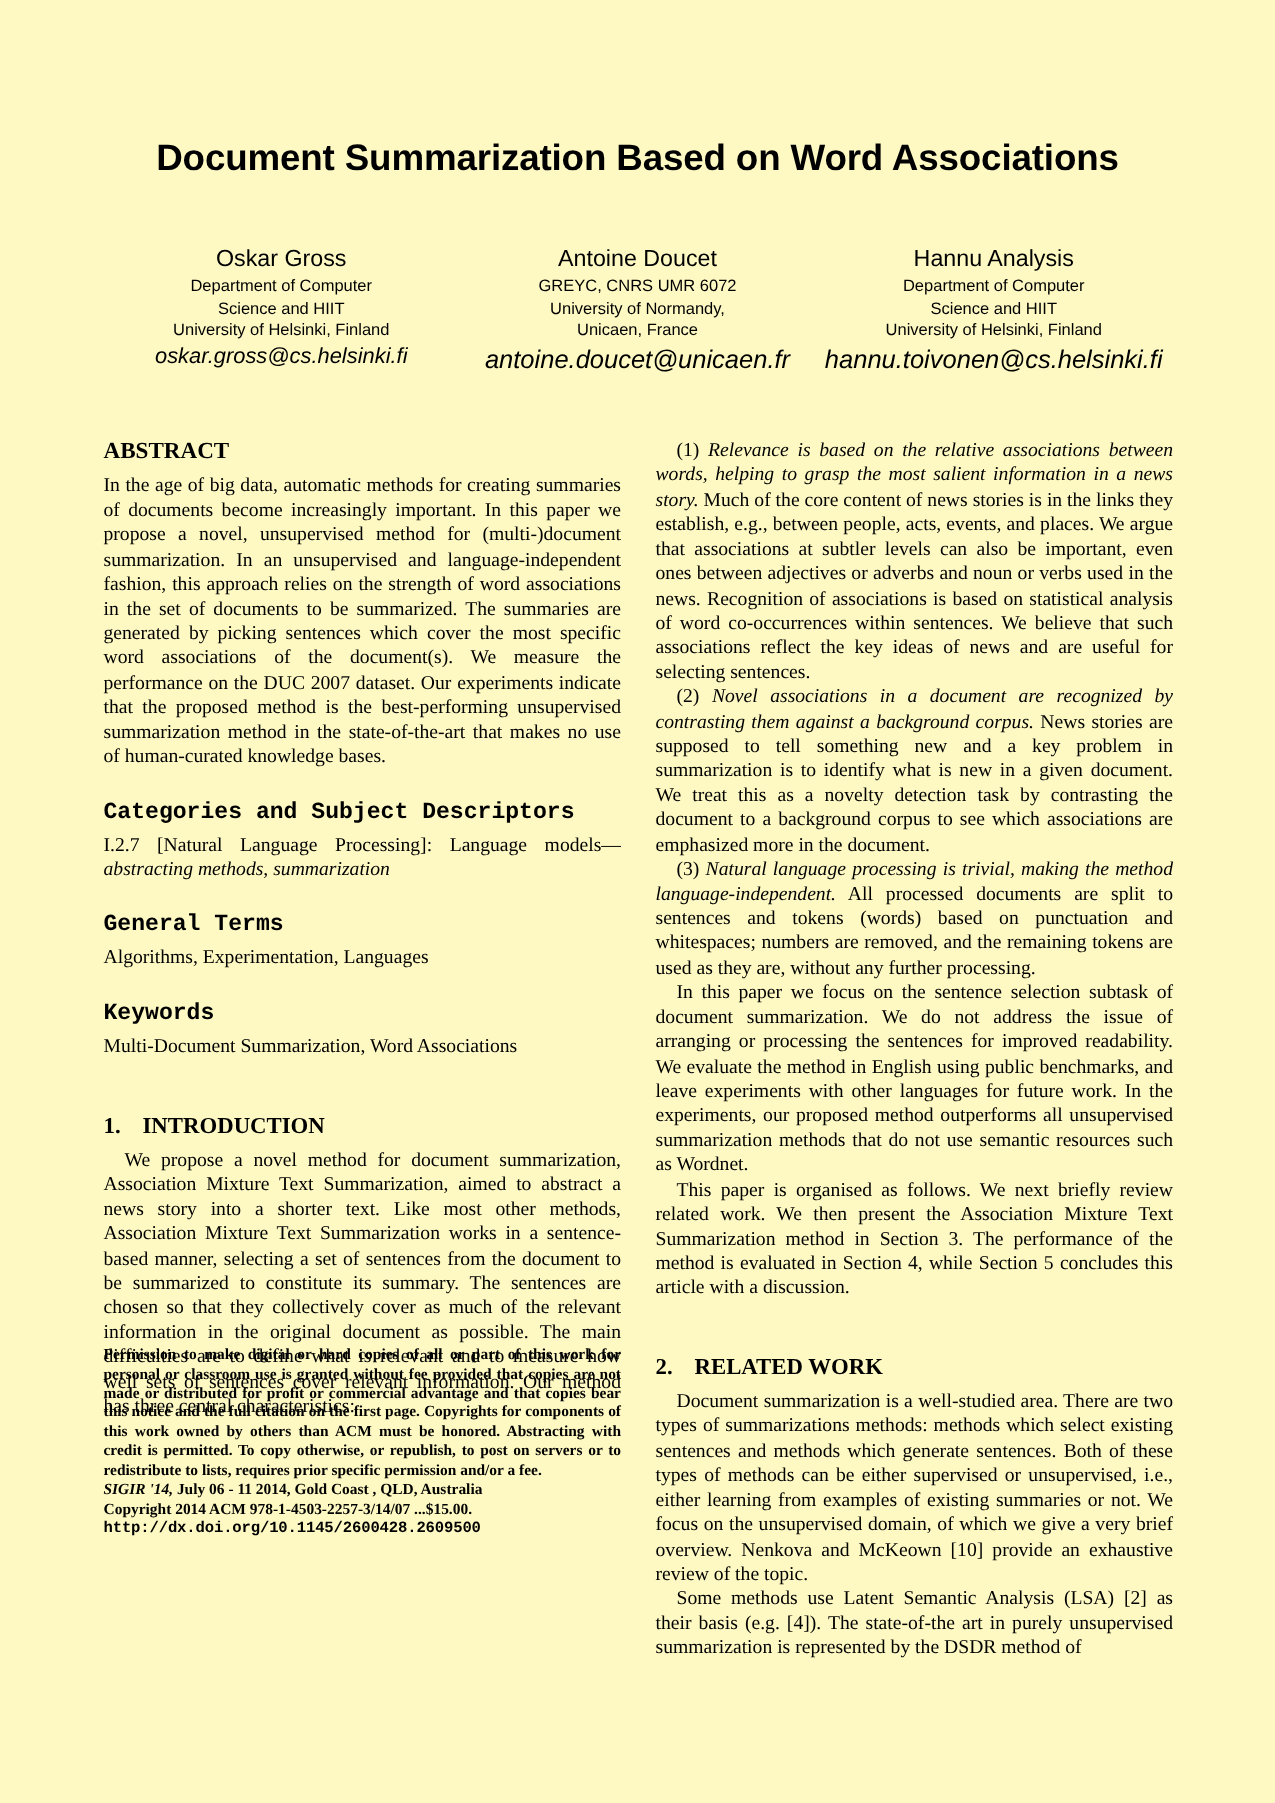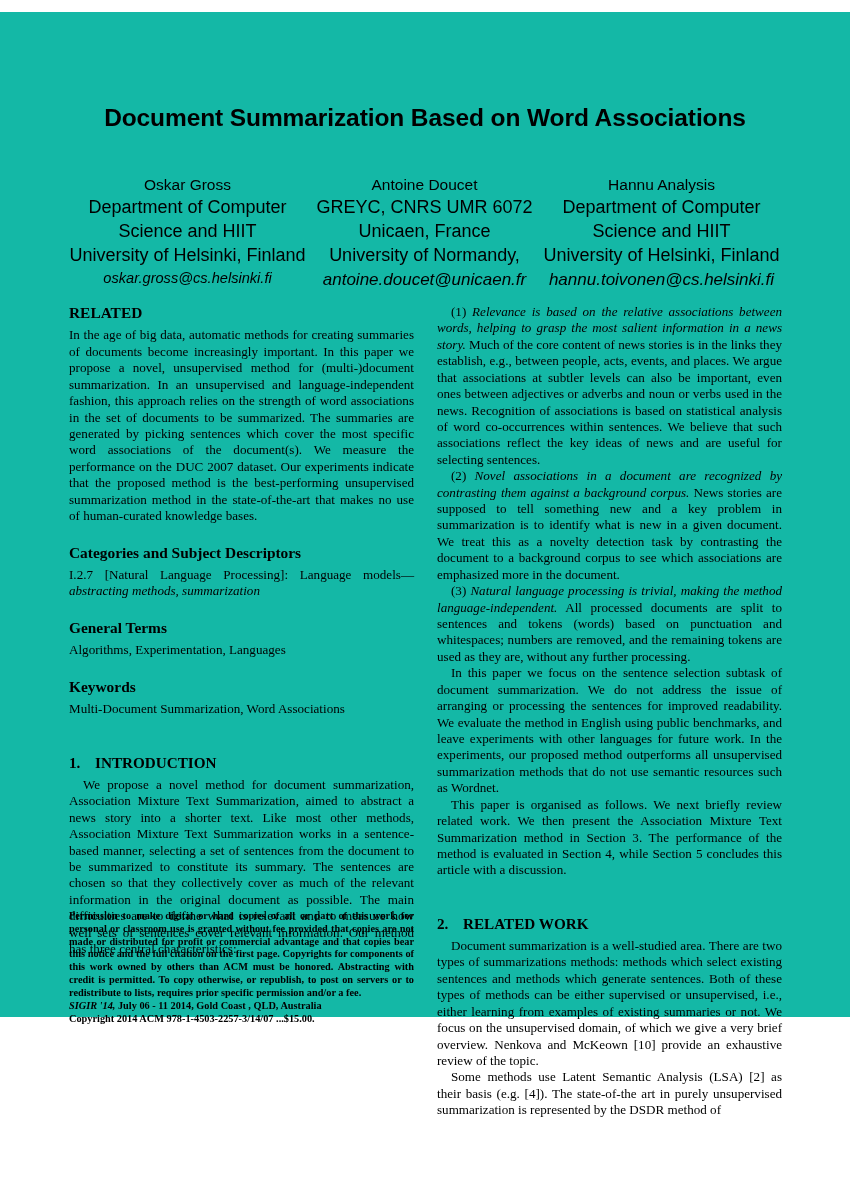--- a/index.html
+++ b/index.html
@@ -12,24 +12,24 @@
     width: 850px;
     height: 1202px;
     position: relative;
     font-family: "Liberation Serif", "DejaVu Serif", serif;
     color: #000000;
     overflow: hidden;
   }
 
   .page {
     position: absolute;
-    left: 0; top: 12px;
+    left: 0; top: 0;
     width: 850px;
-    height: 1005px;
-    background: #14b8a6;
+    height: 1202px;
+    background: #fef9c3;
   }
 
   
   .title-block {
     position: absolute;
     left: 69px;
     top: 92px;
     width: 712px;
     text-align: center;
   }
@@ -42,34 +42,34 @@
   }
 
   
   .authors {
     position: absolute;
     left: 69px;
     top: 163px;
     width: 712px;
     display: flex;
     flex-direction: row;
-    justify-content: flex-start;
+    justify-content: space-between;
     font-family: "Liberation Sans", "DejaVu Sans", sans-serif;
   }
   .author {
     width: 237px;
     text-align: center;
     line-height: 1.32;
   }
   .author-name {
     font-size: 15.5px;
     margin-bottom: 1px;
   }
   .author-affil {
-    font-size: 18px;
+    font-size: 11px;
   }
   .author-email {
     font-size: 14.6px;
     margin-top: 1px;
     white-space: nowrap;
     font-style: italic;
   }
   .author-email.small {
     font-size: 17px;
   }
@@ -97,20 +97,21 @@
   }
   h2.section.numbered {
     font-size: 15.2px;
   }
   h2.section.numbered .num {
     display: inline-block;
     width: 26px;
   }
   h2.section.spaced-top {
     margin-top: 19px;
+    font-family: Liberation Mono, monospace;
   }
   h2.section.spaced-top-lg {
     margin-top: 36px;
   }
 
   p.body {
     margin: 0;
     text-indent: 0;
   }
   p.body + p.body {
@@ -157,38 +158,38 @@
       <div class="author-name">Oskar Gross</div>
       <div class="author-affil">Department of Computer</div>
       <div class="author-affil">Science and HIIT</div>
       <div class="author-affil">University of Helsinki, Finland</div>
       <div class="author-email">oskar.gross@cs.helsinki.fi</div>
     </div>
 
     <div class="author">
       <div class="author-name">Antoine Doucet</div>
       <div class="author-affil">GREYC, CNRS UMR 6072</div>
+      <div class="author-affil">University of Normandy,</div>
       <div class="author-affil">Unicaen, France</div>
-      <div class="author-affil">University of Normandy,</div>
       <div class="author-email small">antoine.doucet@unicaen.fr</div>
     </div>
 
     <div class="author">
       <div class="author-name">Hannu Analysis</div>
       <div class="author-affil">Department of Computer</div>
       <div class="author-affil">Science and HIIT</div>
       <div class="author-affil">University of Helsinki, Finland</div>
       <div class="author-email small">hannu.toivonen@cs.helsinki.fi</div>
     </div>
 
   </div>
 
   <div class="col col-left">
 
-    <h2 class="section">RELATED</h2>
+    <h2 class="section">ABSTRACT</h2>
     <p class="body">In the age of big data, automatic methods for creating summaries of documents become increasingly important. In this paper we propose a novel, unsupervised method for (multi-)document summarization. In an unsupervised and language-independent fashion, this approach relies on the strength of word associations in the set of documents to be summarized. The summaries are generated by picking sentences which cover the most specific word associations of the document(s). We measure the performance on the DUC 2007 dataset. Our experiments indicate that the proposed method is the best-performing unsupervised summarization method in the state-of-the-art that makes no use of human-curated knowledge bases.</p>
 
     <h2 class="section spaced-top">Categories and Subject Descriptors</h2>
     <p class="body"><span>I.2.7 [</span><b>Natural Language Processing</b><span>]: Language models—</span><i>abstracting methods, summarization</i></p>
 
     <h2 class="section spaced-top">General Terms</h2>
     <p class="body">Algorithms, Experimentation, Languages</p>
 
     <h2 class="section spaced-top">Keywords</h2>
     <p class="body">Multi-Document Summarization, Word Associations</p>
@@ -196,20 +197,21 @@
     <h2 class="section numbered spaced-top-lg"><span class="num">1.</span><span>INTRODUCTION</span></h2>
     <p class="body indent">We propose a novel method for document summarization, Association Mixture Text Summarization, aimed to abstract a news story into a shorter text. Like most other methods, Association Mixture Text Summarization works in a sentence-based manner, selecting a set of sentences from the document to be summarized to constitute its summary. The sentences are chosen so that they collectively cover as much of the relevant information in the original document as possible. The main difficulties are to define what is relevant and to measure how well sets of sentences cover relevant information. Our method has three central characteristics:</p>
 
   </div>
 
   <div class="copyright">
 
     <p>Permission to make digital or hard copies of all or part of this work for personal or classroom use is granted without fee provided that copies are not made or distributed for profit or commercial advantage and that copies bear this notice and the full citation on the first page. Copyrights for components of this work owned by others than ACM must be honored. Abstracting with credit is permitted. To copy otherwise, or republish, to post on servers or to redistribute to lists, requires prior specific permission and/or a fee.</p>
     <p class="venue-line"><i>SIGIR '14,</i><span> July 06 - 11 2014, Gold Coast , QLD, Australia</span></p>
     <p class="venue-line">Copyright 2014 ACM 978-1-4503-2257-3/14/07 ...$15.00.</p>
+    <p class="doi">http://dx.doi.org/10.1145/2600428.2609500</p>
   </div>
 
   <div class="col col-right">
 
     <p class="body indent"><span>(1) </span><i>Relevance is based on the relative associations between words, helping to grasp the most salient information in a news story.</i><span> Much of the core content of news stories is in the links they establish, e.g., between people, acts, events, and places. We argue that associations at subtler levels can also be important, even ones between adjectives or adverbs and noun or verbs used in the news. Recognition of associations is based on statistical analysis of word co-occurrences within sentences. We believe that such associations reflect the key ideas of news and are useful for selecting sentences.</span></p>
 
     <p class="body indent"><span>(2) </span><i>Novel associations in a document are recognized by contrasting them against a background corpus.</i><span> News stories are supposed to tell something new and a key problem in summarization is to identify what is new in a given document. We treat this as a novelty detection task by contrasting the document to a background corpus to see which associations are emphasized more in the document.</span></p>
 
     <p class="body indent"><span>(3) </span><i>Natural language processing is trivial, making the method language-independent.</i><span> All processed documents are split to sentences and tokens (words) based on punctuation and whitespaces; numbers are removed, and the remaining tokens are used as they are, without any further processing.</span></p>
 

